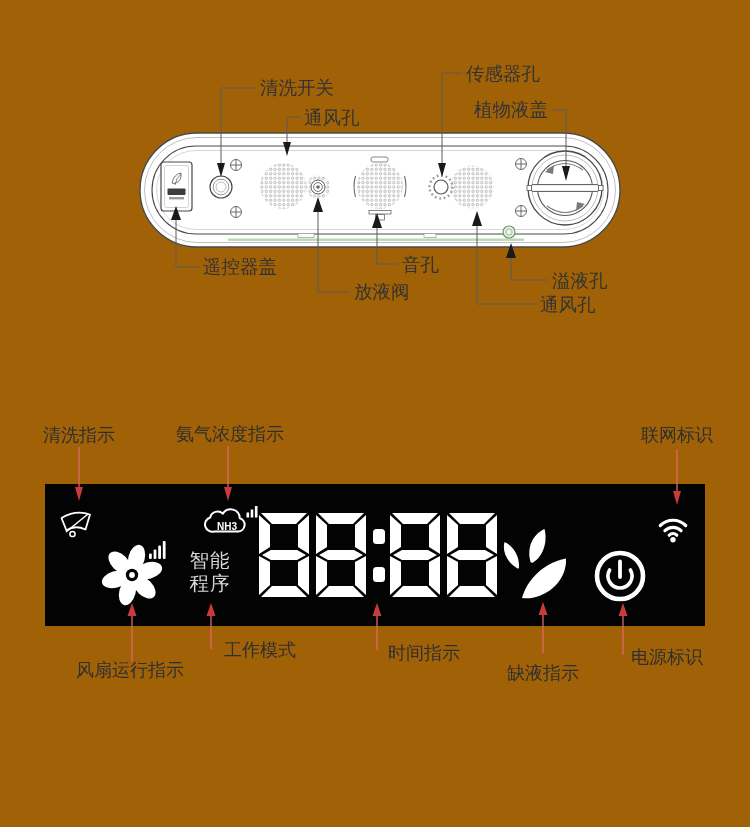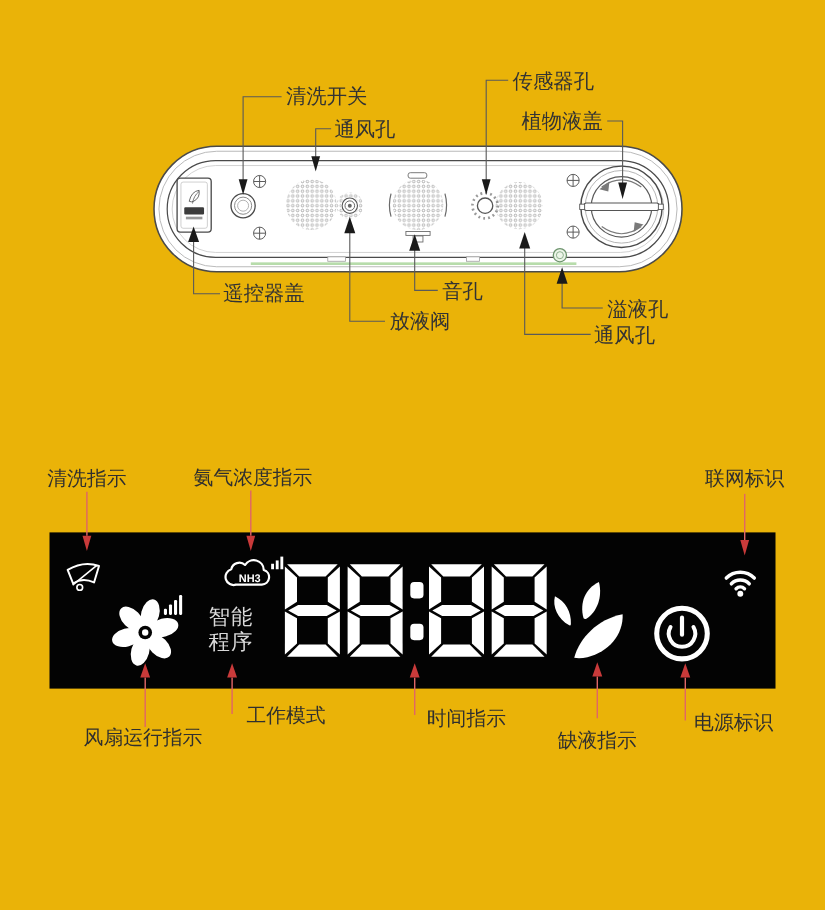--- a/index.html
+++ b/index.html
@@ -1,16 +1,16 @@
 <!DOCTYPE html>
 <html><head>
 <meta charset="utf-8">
 <style>
   html,body { margin:0; padding:0; background:#ffffff; }
-  .page { position:relative; width:750px; height:827px; background:#eab308; overflow:hidden;
+  .page { position:relative; width:750px; height:827px; background:#a16207; overflow:hidden;
           font-family:"Liberation Sans", sans-serif;text-align:right; }
   svg { display:block; }
   .cl  { stroke:#5a5a5a; stroke-width:1; fill:none; }           
   .ar  { fill:#1a1a1a; }                                        
   .rl  { stroke:#e06666; stroke-width:1.3; fill:none; }         
   .rar { fill:#c93a3a; }                                        
   .lbl  { font-family:"Liberation Sans", sans-serif; font-size:18.5px; fill:#333333; }
   .lbl2 { font-family:"Liberation Sans", sans-serif; font-size:18px; fill:#2f2f2f; }
   .mode { font-family:"Liberation Sans", sans-serif; font-size:19.5px; fill:#d9d9d9; letter-spacing:1px; }
   .nh3  { font-family:"Liberation Sans", sans-serif; font-size:10px; font-weight:bold; fill:#ffffff; }

